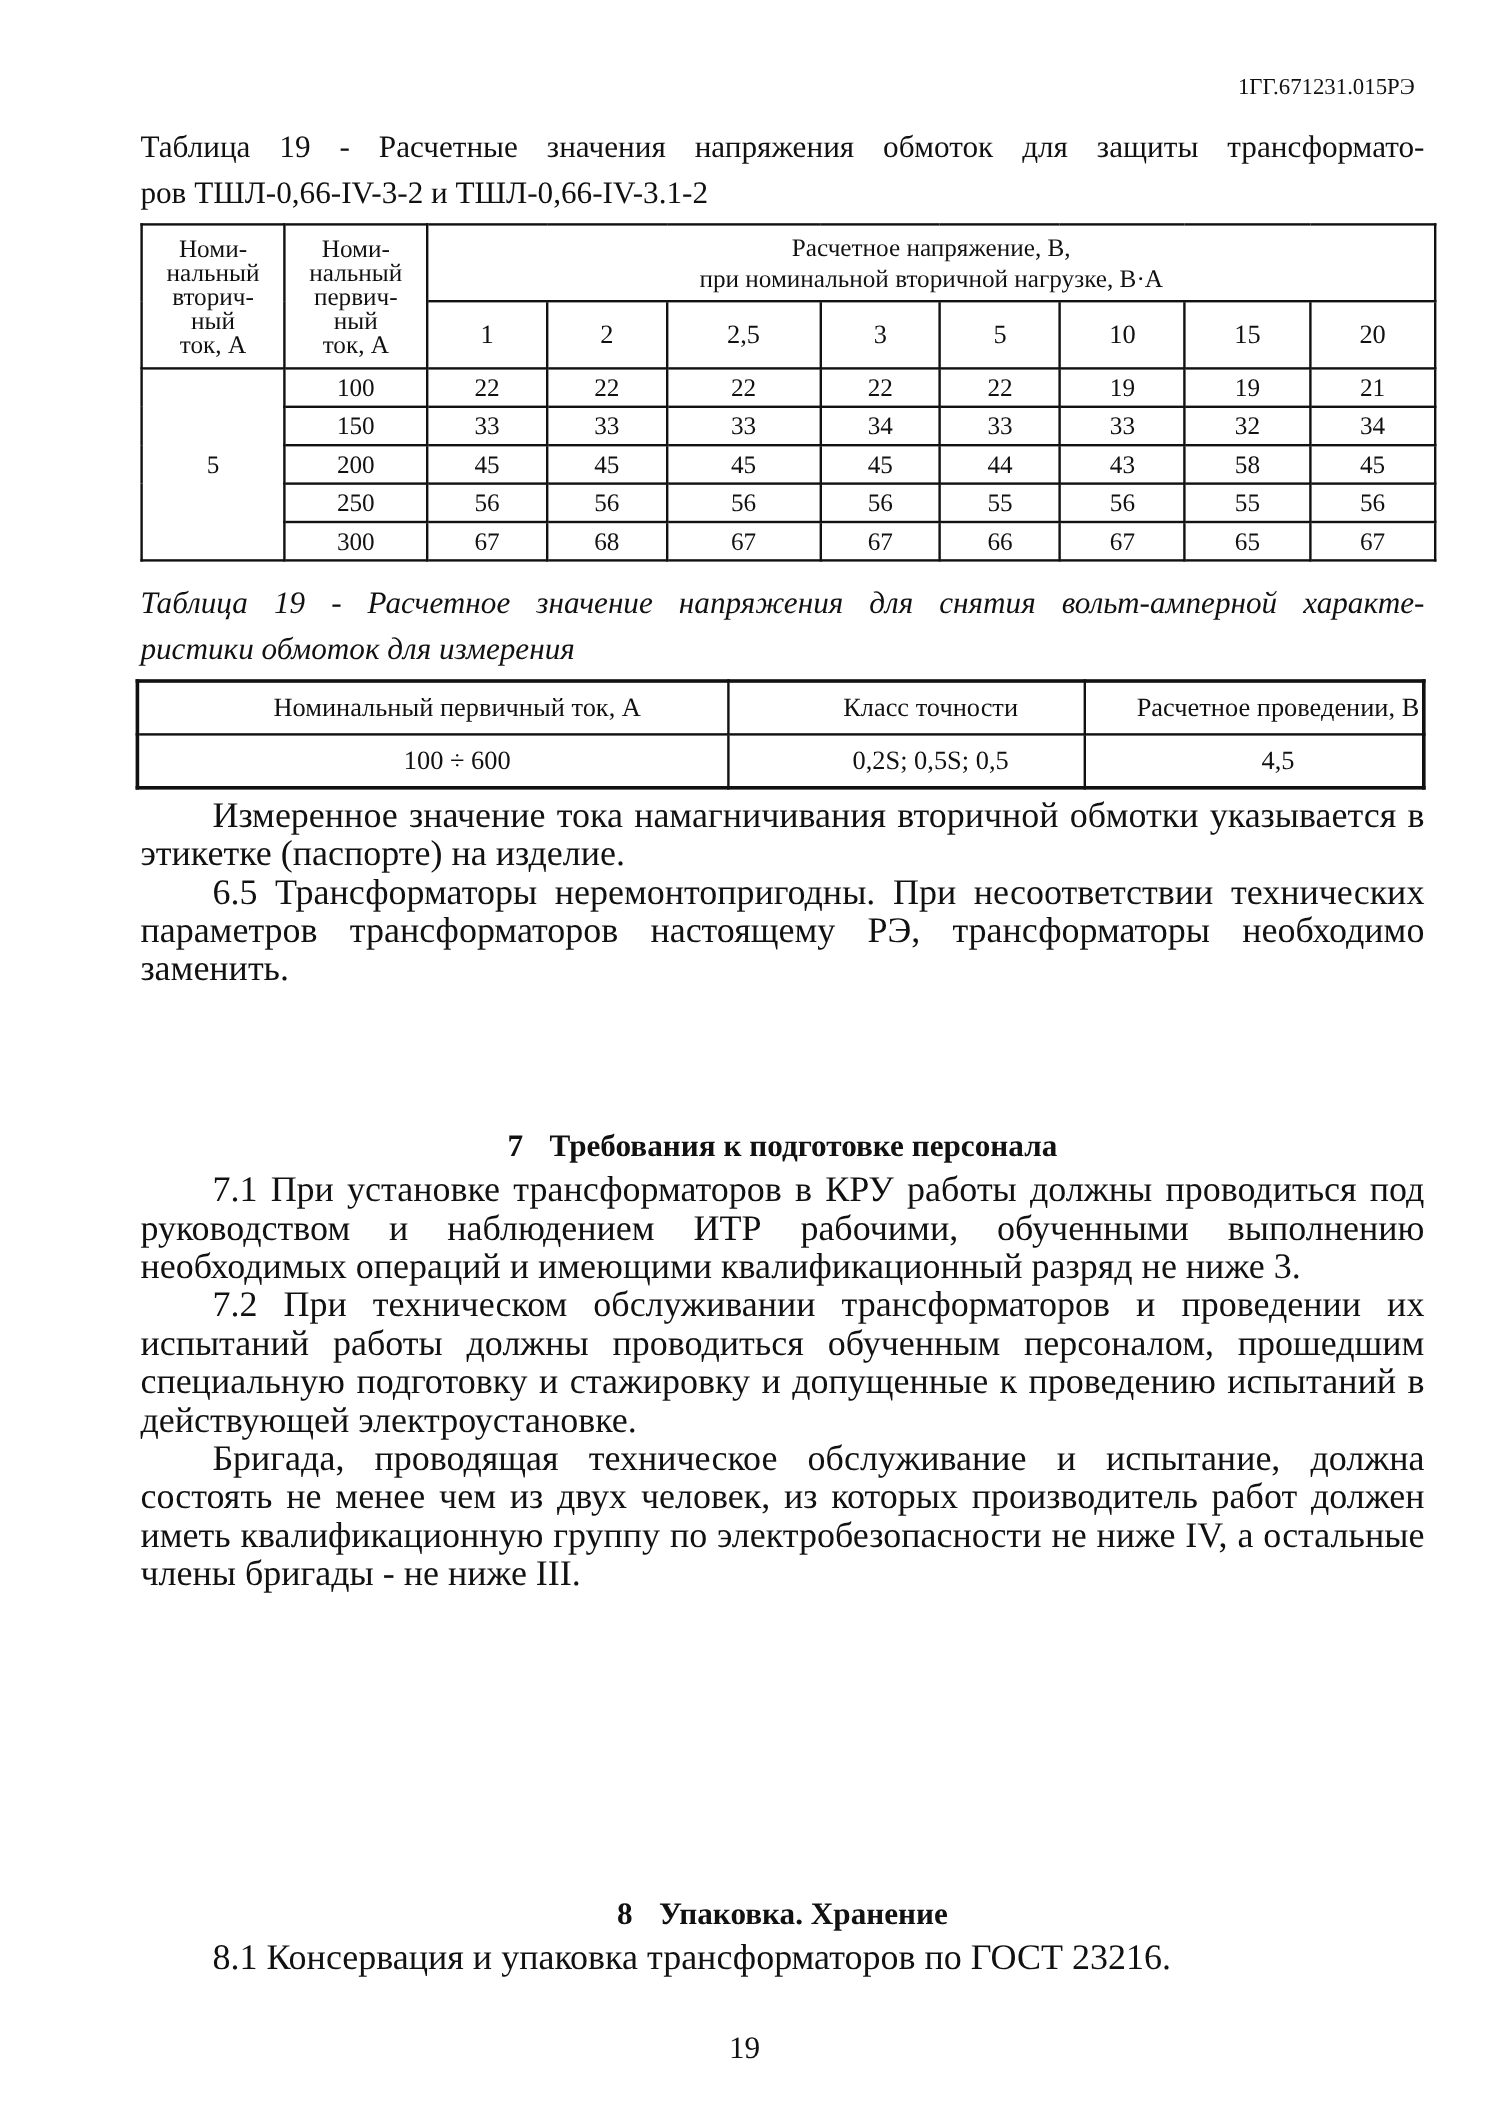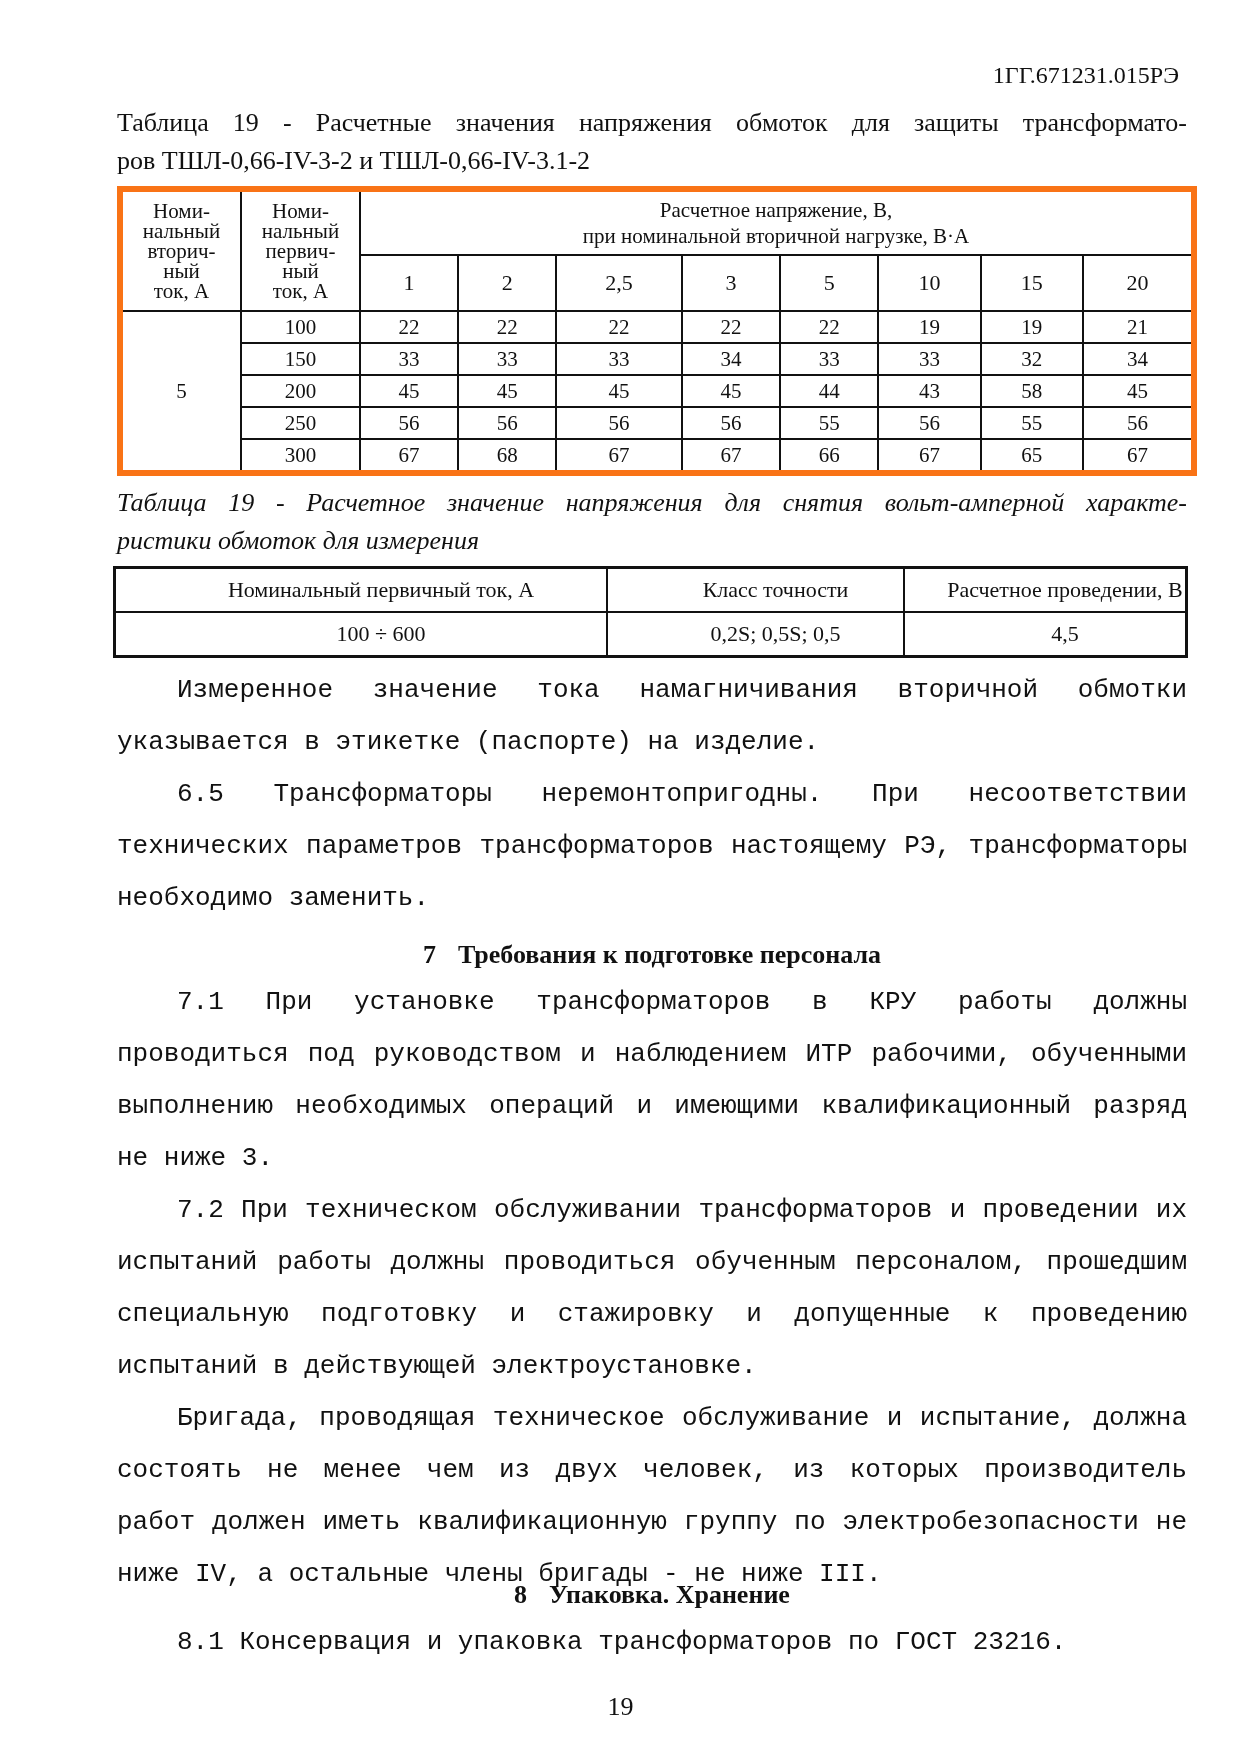--- a/index.html
+++ b/index.html
@@ -1,31 +1,31 @@
 <!DOCTYPE html>
 <html><head>
 <meta charset="utf-8">
 <style>
   html, body { margin: 0; padding: 0; background: #ffffff; }
   body { width: 1241px; height: 1755px; position: relative; overflow: hidden;
          font-family: "Liberation Serif", "DejaVu Serif", serif; color: #111; }
   .abs { position: absolute; }
-  .doc-code { right: 62px; top: 62px; font-size: 24px; }
+  .doc-code { right: 62px; top: 62px; font-size: 19px; }
   .caption { left: 117px; width: 1070px; font-size: 26px; line-height: 38px; text-align: justify; }
   table { border-collapse: collapse; position: absolute; }
   td, th { border: 2px solid #111; text-align: center; font-weight: normal; padding: 0; }
   #t18 { left: 117px; top: 186px; width: 1080px; font-size: 21px; }
   #t18 th.hdr-left { line-height: 20px; width: 117px; }
   #t18 th.hdr-top { height: 62px; line-height: 26px; }
   #t18 th.load { height: 54px; font-size: 22px; }
   #t18 td { height: 30px; font-size: 21px; }
-  #t18 { border: 6px solid #f97316; }
+  #t18 { border: 1px solid #f97316; }
   #t19 { left: 113px; top: 566px; width: 1075px; font-size: 22px; border: 3px solid #111; }
   #t19 th, #t19 td { height: 42px; padding-left: 40px; }
-  .para { left: 117px; width: 1070px; font-size: 26px; line-height: 52px; text-align: justify; font-family: Liberation Mono, monospace; }
+  .para { left: 117px; width: 1070px; font-size: 30px; line-height: 32px; text-align: justify; }
   .para p { margin: 0; text-indent: 60px; text-align-last: auto; }
   .heading { left: 117px; width: 1070px; text-align: center; font-weight: bold; font-size: 26px; }
   .heading .num { margin-right: 22px; }
   .page-num { left: 0; width: 1241px; text-align: center; font-size: 26px; top: 1692px; }
 </style>
 </head>
 <body>
 
 <div class="abs doc-code">1ГГ.671231.015РЭ</div>
 

